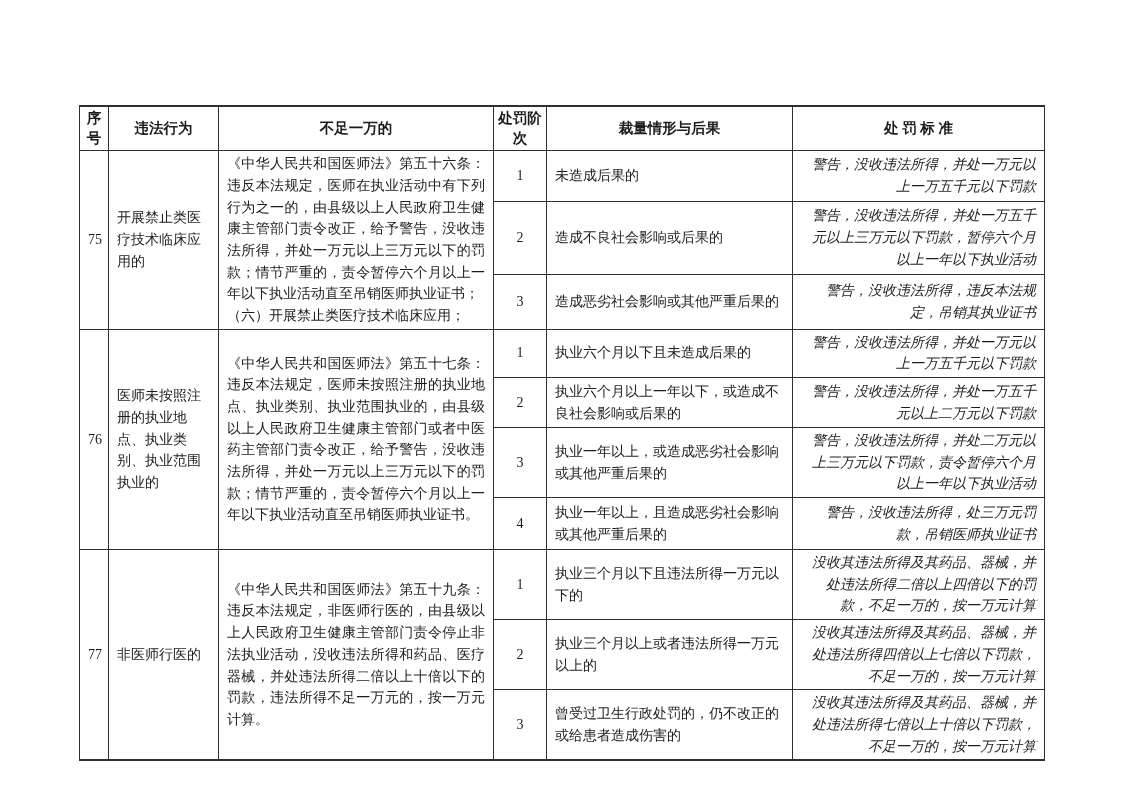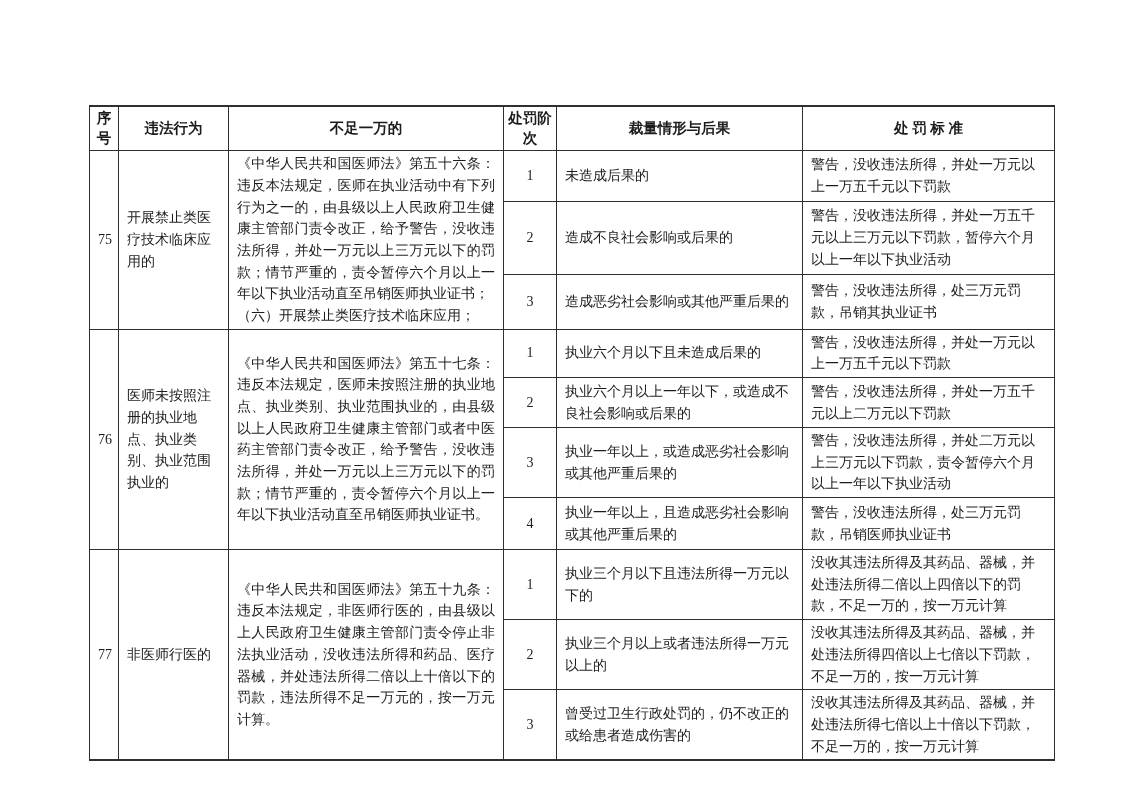--- a/index.html
+++ b/index.html
@@ -11,21 +11,21 @@
   }
   .page {
     position: relative;
     width: 1122px;
     height: 793px;
     background: #ffffff;
     overflow: hidden;
   }
   table.penalty-table {
     position: absolute;
-    left: 89px;
+    left: 79px;
     top: 105px;
     width: 965px;
     border-collapse: collapse;
     table-layout: fixed;
     font-size: 14px;
     line-height: 1.55;
   }
   table.penalty-table th,
   table.penalty-table td {
     border: 1px solid #2f2f2f;
@@ -61,22 +61,23 @@
   }
   td.c-level {
     text-align: center;
     padding: 2px 3px;
   }
   td.c-circ {
     text-align: left;
     padding: 2px 8px;
   }
   td.c-std {
-    text-align: left;
+    text-align: right;
     padding: 2px 8px;
+    font-style: italic;
   }
   tr.h45  { height: 45px; }
   tr.h62  { height: 62px; }
   tr.h52  { height: 52px; }
   tr.h42  { height: 42px; }
   tr.h50  { height: 50px; }
   tr.h61  { height: 61px; }
   tr.h58  { height: 58px; }
   .page-number {
     position: absolute;
@@ -125,21 +126,21 @@
         <td class="c-std">警告，没收违法所得，并处一万元以上一万五千元以下罚款</td>
       </tr>
       <tr class="h62">
         <td class="c-level">2</td>
         <td class="c-circ">造成不良社会影响或后果的</td>
         <td class="c-std">警告，没收违法所得，并处一万五千元以上三万元以下罚款，暂停六个月以上一年以下执业活动</td>
       </tr>
       <tr class="h52">
         <td class="c-level">3</td>
         <td class="c-circ">造成恶劣社会影响或其他严重后果的</td>
-        <td class="c-std">警告，没收违法所得，处三万元罚款，吊销其执业证书</td>
+        <td class="c-std">警告，没收违法所得，违反本法规定，吊销其执业证书</td>
       </tr>
 
       <tr class="h42">
         <td class="c-no" rowspan="4">76</td>
         <td class="c-behavior" rowspan="4">医师未按照注册的执业地点、执业类别、执业范围执业的</td>
         <td class="c-legal" rowspan="4">《中华人民共和国医师法》第五十七条：  违反本法规定，医师未按照注册的执业地点、执业类别、执业范围执业的，由县级以上人民政府卫生健康主管部门或者中医药主管部门责令改正，给予警告，没收违法所得，并处一万元以上三万元以下的罚款；情节严重的，责令暂停六个月以上一年以下执业活动直至吊销医师执业证书。</td>
         <td class="c-level">1</td>
         <td class="c-circ">执业六个月以下且未造成后果的</td>
         <td class="c-std">警告，没收违法所得，并处一万元以上一万五千元以下罚款</td>
       </tr>

